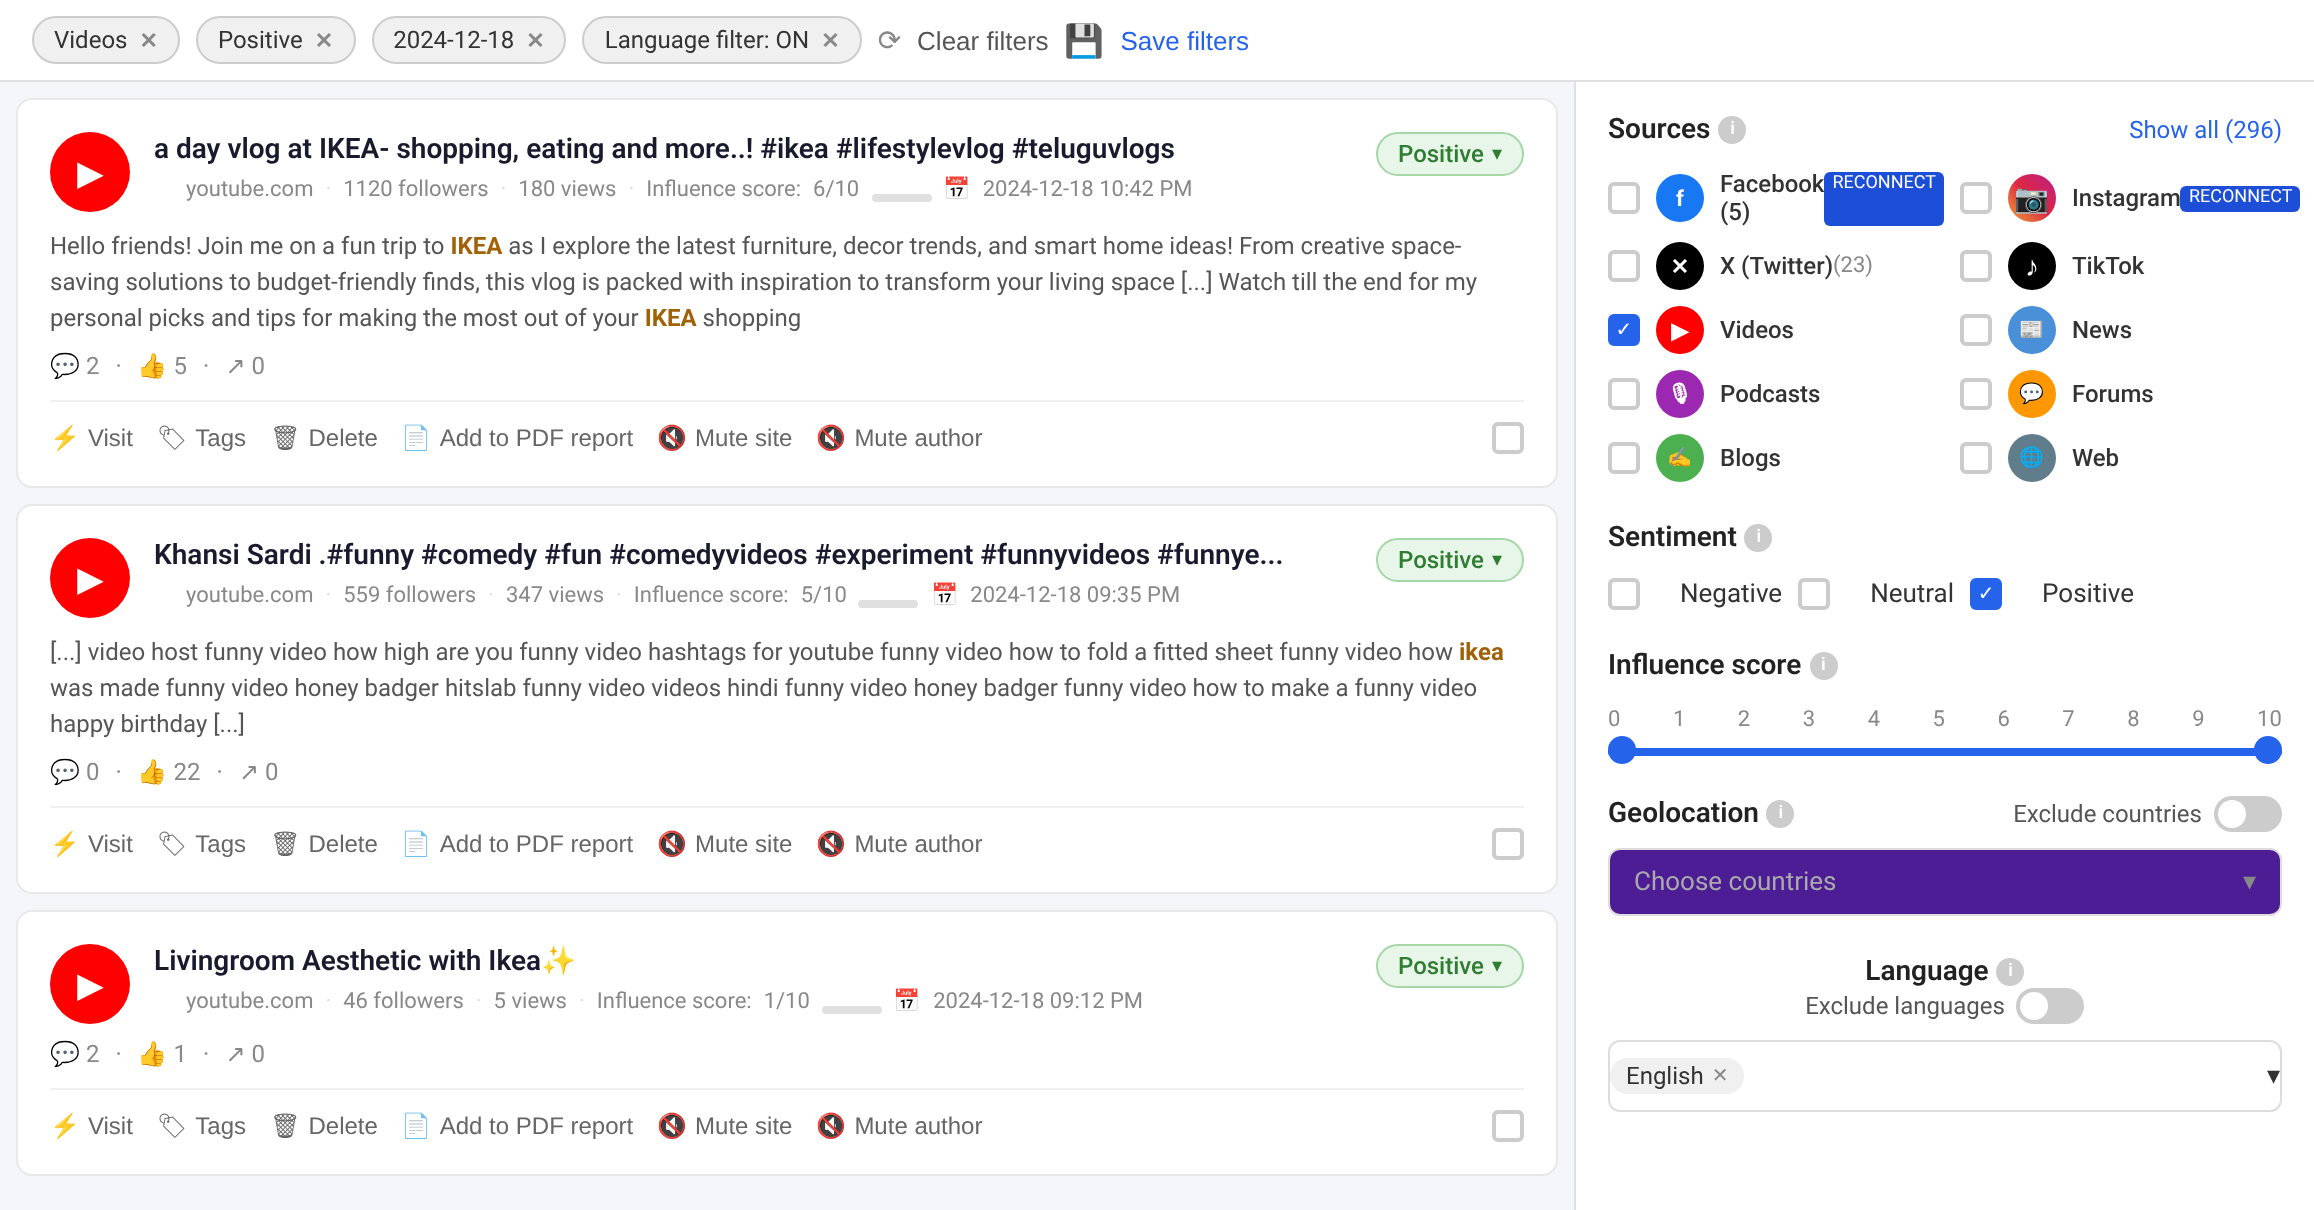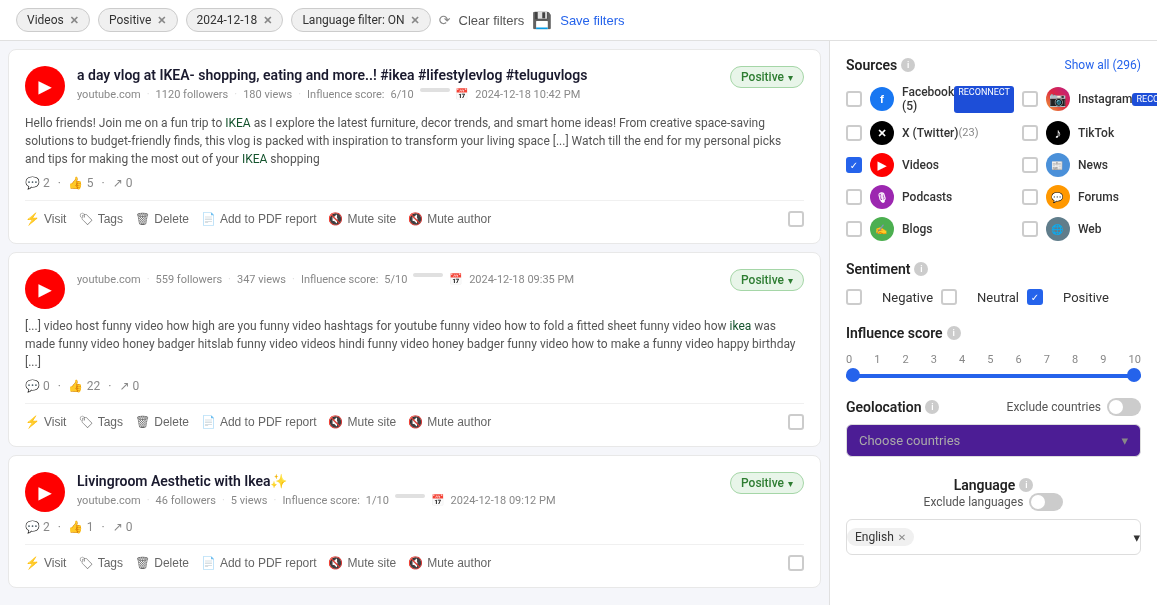--- a/index.html
+++ b/index.html
@@ -15,37 +15,37 @@
     .save-filters-btn { color: #2563eb; font-size: 13px; cursor: pointer; background: none; border: none; display: flex; align-items: center; gap: 4px; font-weight: 500; }
     .refresh-icon { color: #888; font-size: 14px; cursor: pointer; }
     
     
     .main-content { display: flex; flex: 1; overflow: hidden; }
     
     
     .feed-panel { flex: 1; overflow-y: auto; padding: 0; background: #f5f6fa; }
     
     
-    .filter-sidebar { width: 328px; flex-shrink: 0; background: #fff; border-left: 1px solid #e0e0e0; overflow-y: auto; padding: 16px; }
+    .filter-sidebar { width: 370px; flex-shrink: 0; background: #fff; border-left: 1px solid #e0e0e0; overflow-y: auto; padding: 16px; }
     
     
     .post-card { background: #fff; margin: 8px 8px; border-radius: 8px; padding: 16px; border: 1px solid #e8e8e8; }
     .post-header { display: flex; align-items: flex-start; gap: 12px; margin-bottom: 8px; }
     .post-avatar { width: 40px; height: 40px; border-radius: 50%; background: #ff0000; display: flex; align-items: center; justify-content: center; flex-shrink: 0; }
     .yt-icon { color: white; font-size: 16px; font-weight: bold; }
     .post-title-area { flex: 1; }
     .post-title { font-size: 14px; font-weight: 600; color: #1a1a2e; line-height: 1.3; }
-    .post-meta { font-size: 11px; color: #888; margin-top: 4px; display: flex; align-items: flex-start; gap: 6px; flex-wrap: wrap; }
+    .post-meta { font-size: 11px; color: #888; margin-top: 4px; display: flex; align-items: flex-end; gap: 6px; flex-wrap: wrap; margin-left: 16px; }
     .post-meta .domain { color: #888; }
     .influence-track { width: 30px; height: 4px; background: #e0e0e0; border-radius: 2px; position: relative; }
     .influence-fill { height: 100%; background: #4a90d9; border-radius: 2px; }
     .sentiment-badge { display: flex; align-items: center; gap: 4px; background: #e8f5e9; color: #2e7d32; border: 1px solid #a5d6a7; border-radius: 16px; padding: 3px 10px; font-size: 12px; font-weight: 500; cursor: pointer; }
     .sentiment-badge .chevron { font-size: 10px; }
     .post-body { font-size: 12px; color: #555; line-height: 1.5; margin: 8px 0; }
-    .post-body strong { color: #14532d; font-weight: 400; }
+    .post-body strong { color: #a16207; font-weight: 700; }
     .post-actions-row { display: flex; align-items: center; gap: 4px; margin: 8px 0; font-size: 12px; color: #888; }
     .post-actions-row .action-item { display: flex; align-items: center; gap: 3px; }
     .post-actions-row .dot { margin: 0 4px; }
     .post-footer { display: flex; align-items: center; gap: 12px; margin-top: 10px; border-top: 1px solid #f0f0f0; padding-top: 10px; }
     .post-footer-btn { display: flex; align-items: center; gap: 4px; color: #666; font-size: 12px; cursor: pointer; background: none; border: none; }
     .post-checkbox { margin-left: auto; width: 16px; height: 16px; border: 2px solid #ccc; border-radius: 3px; cursor: pointer; }
     
     
     .sidebar-section { margin-bottom: 20px; }
     .sidebar-section-header { display: flex; align-items: center; justify-content: space-between; margin-bottom: 12px; }
@@ -182,20 +182,21 @@
           <div class="post-checkbox"></div>
         </div>
       </div>
 
       <div class="post-card">
         <div class="post-header">
           <div class="post-avatar">
             <span class="yt-icon">▶</span>
           </div>
           <div class="post-title-area">
+            <div class="post-title">Khansi Sardi .#funny #comedy #fun #comedyvideos #experiment #funnyvideos #funnye...</div>
             <div class="post-meta">
               <span class="domain">youtube.com</span>
               <span class="separator">·</span>
               <span>559 followers</span>
               <span class="separator">·</span>
               <span>347 views</span>
               <span class="separator">·</span>
               <span>Influence score:</span>
               <span>5/10</span>
               <span class="influence-track"><span class="influence-fill" style="width:50%"></span></span>

